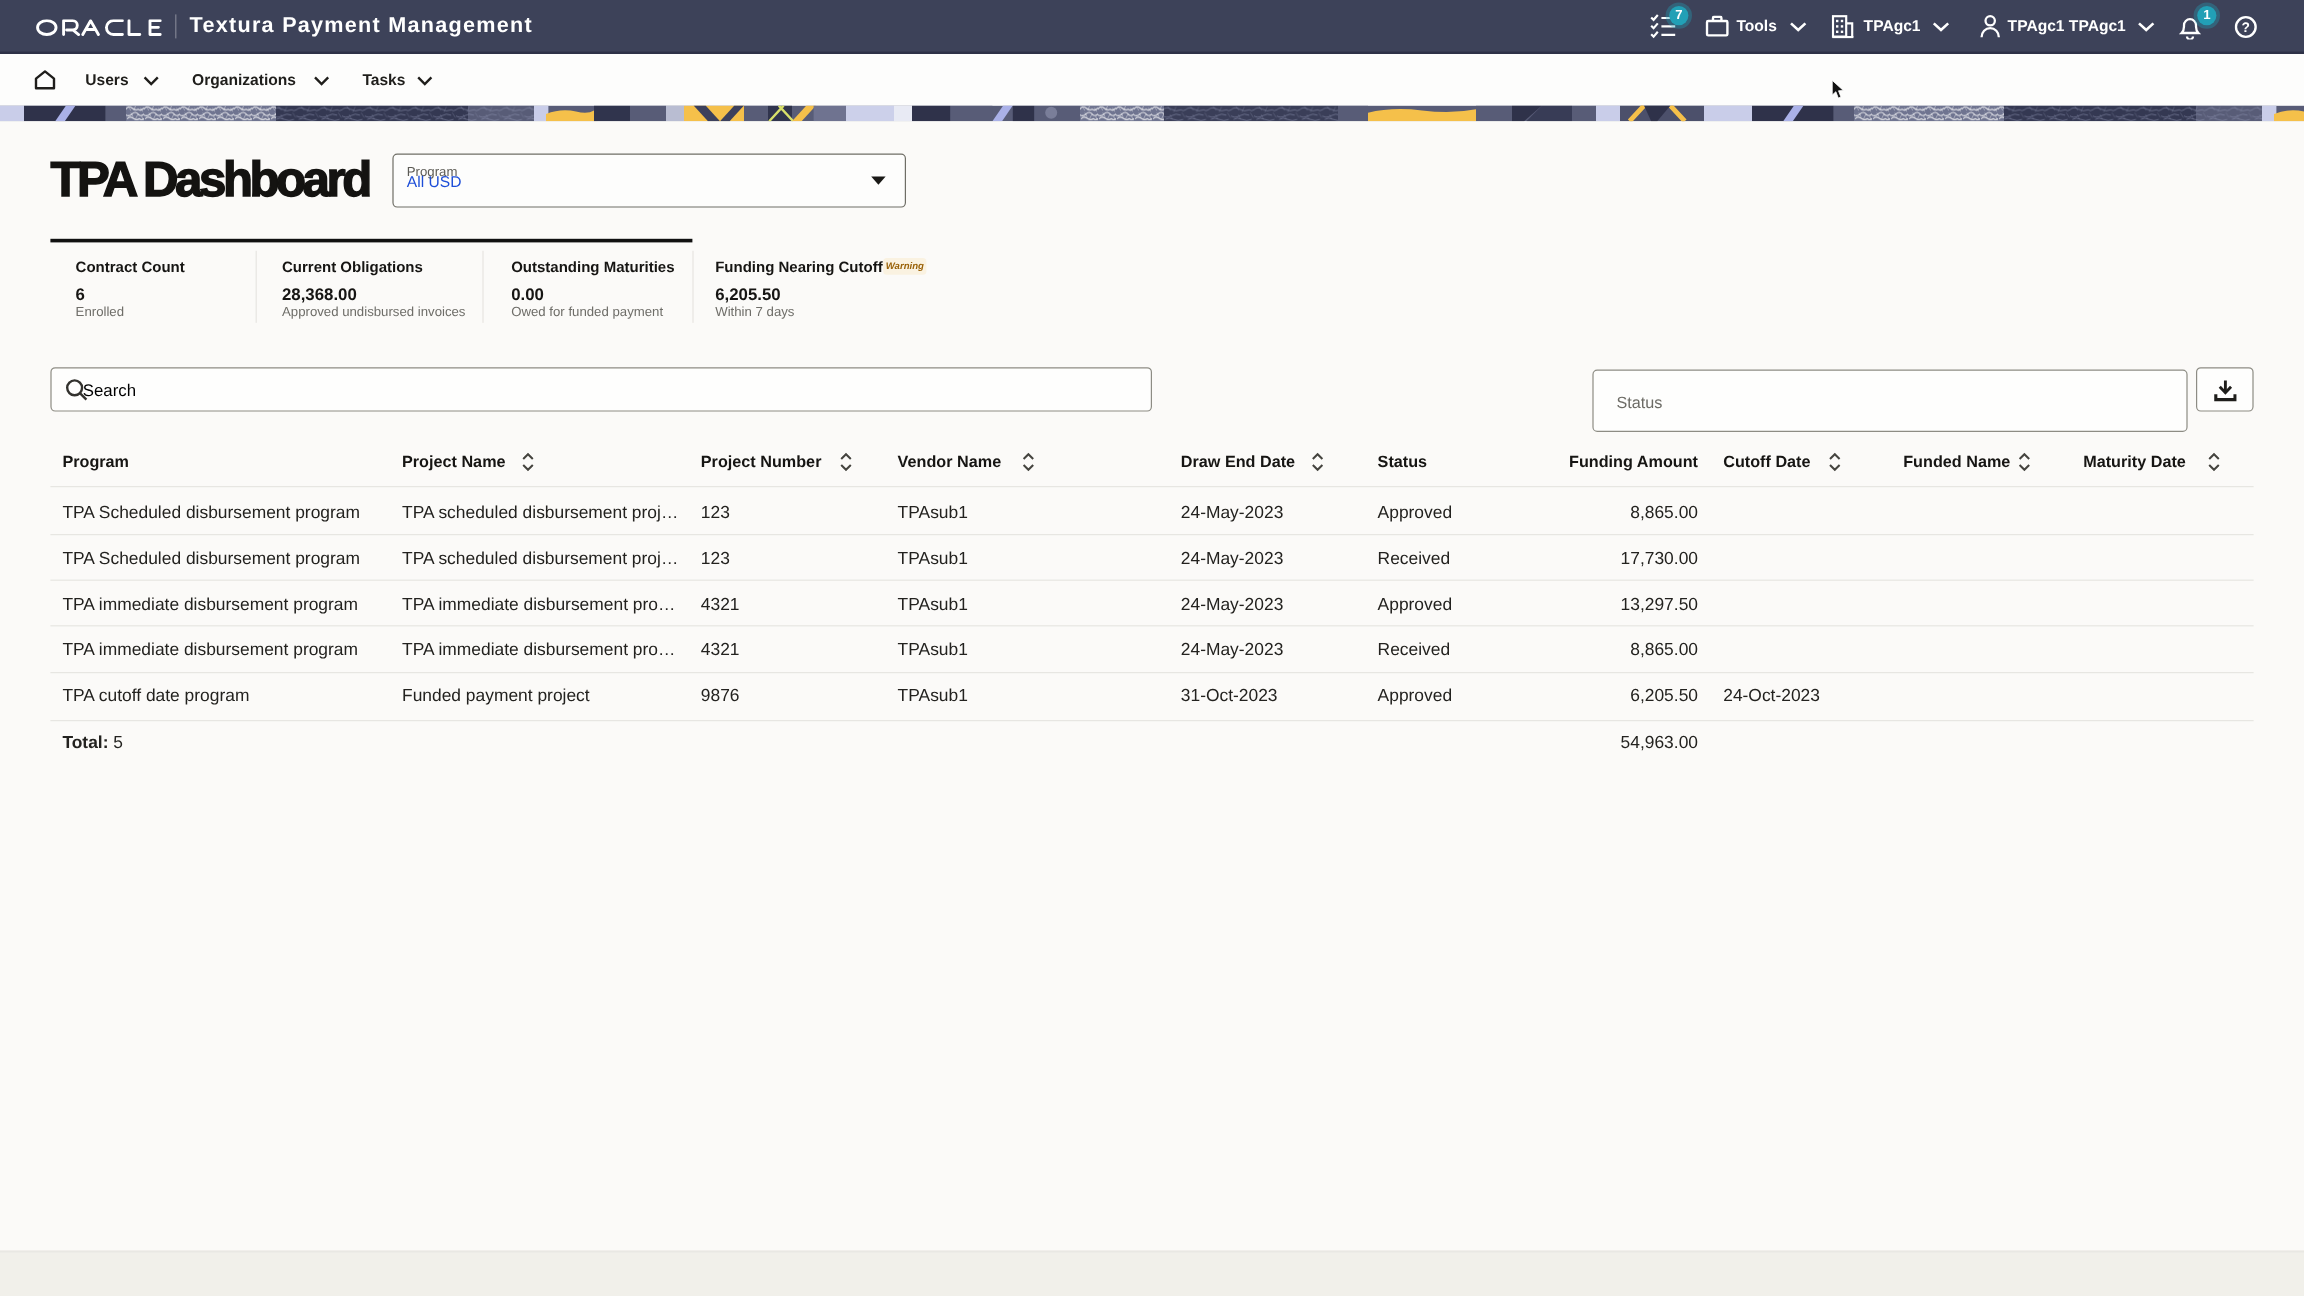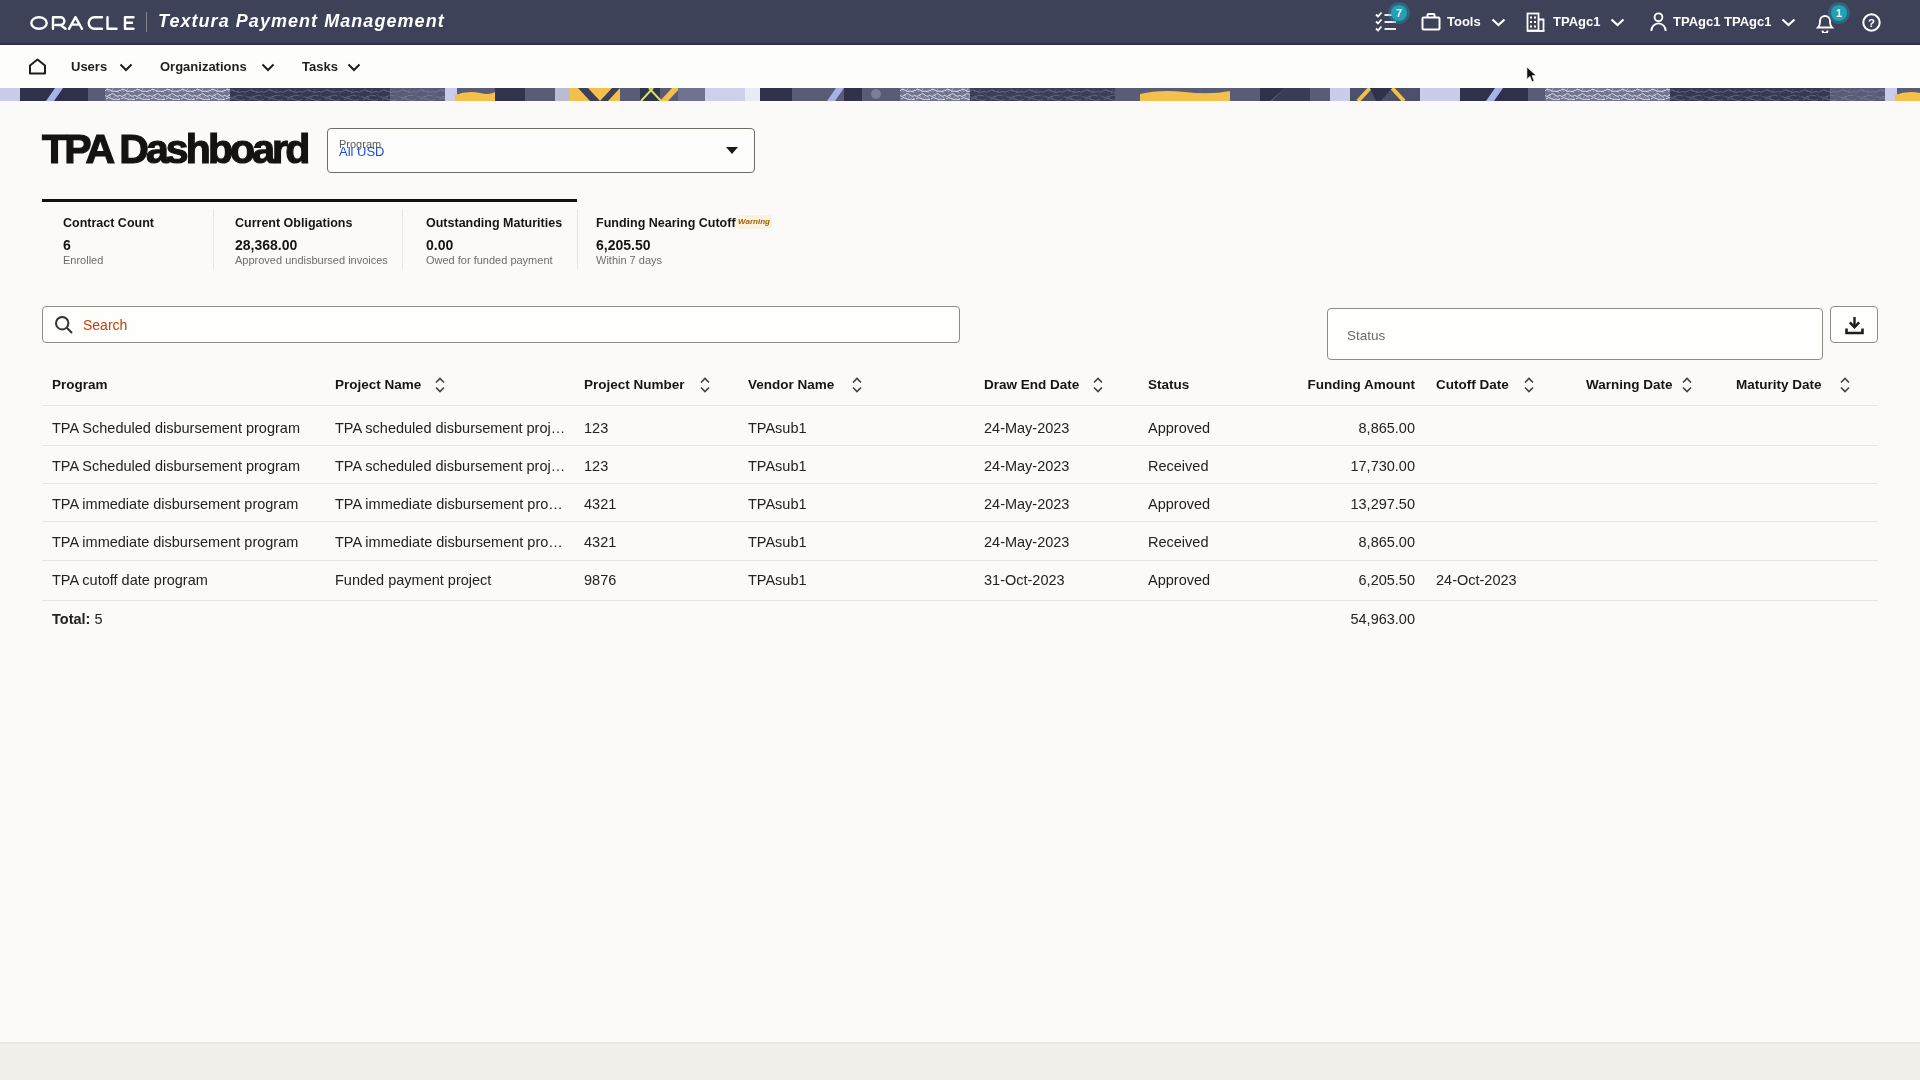--- a/index.html
+++ b/index.html
@@ -2,21 +2,21 @@
 <html><head>
 <meta charset="utf-8">
 <style>
   * { margin:0; padding:0; box-sizing:border-box; }
   html,body { width:1920px; height:1080px; overflow:hidden; }
   body { font-family:"Liberation Sans", sans-serif; background:#fbfaf8; position:relative; }
   .abs { position:absolute; }
 
   
   .topbar { position:absolute; left:0; top:0; width:1920px; height:45px; background:#3d4259; border-bottom:2px solid #2e3147; }
-  .brand { position:absolute; left:158px; top:0; height:43px; line-height:43px; color:#fff; font-size:18px; font-weight:bold; letter-spacing:1.05px;font-style:italic; }
+  .brand { position:absolute; left:158px; top:0; height:43px; line-height:43px; color:#fff; font-size:18px; font-weight:bold; letter-spacing:1.05px; }
   .brand .pm { font-weight:600; }
   .brandsep { position:absolute; left:146px; top:12px; width:1px; height:20px; background:rgba(255,255,255,0.35); }
   .topicon { position:absolute; top:0; height:43px; display:flex; align-items:center; color:#fff; }
   .toplabel { color:#fff; font-size:13px; font-weight:bold; }
   .badge { position:absolute; width:16px; height:16px; border-radius:50%; background:#22a0b6; color:#fff; font-size:11px; font-weight:bold; text-align:center; line-height:16px; }
 
   
   .navbar { position:absolute; left:0; top:45px; width:1920px; height:53px; background:#fdfdfc; }
   .navlink { position:absolute; top:0; height:43px; line-height:43px; font-size:13px; font-weight:bold; color:#1f1e1b; }
 
@@ -36,21 +36,21 @@
   
   .stat { position:absolute; top:214px; }
   .stat .t { font-size:12.5px; color:#161513; line-height:18px;font-weight:bold; }
   .stat .v { font-size:14px; font-weight:bold; color:#161513; line-height:18px; margin-top:3.5px; }
   .stat .s { font-size:11px; color:#6e6d68; line-height:14px; margin-top:-0.5px; }
   .statdiv { position:absolute; top:209px; width:1px; height:60px; background:#e6e5e1; }
   .warnbadge { position:absolute; left:736px; top:215px; width:36px; height:14px; background:#faf2e1; border-radius:3px; color:#9a6209; font-size:8px; font-weight:bold; font-style:italic; text-align:center; line-height:14px; }
 
   
   .searchbox { position:absolute; left:42px; top:306px; width:918px; height:37px; border:1px solid #8d8c84; border-radius:4px; background:#fefefd; }
-  .searchbox .ph { position:absolute; left:40px; top:10px; font-size:14px; color:#c2410c; }
+  .searchbox .ph { position:absolute; left:26px; top:10px; font-size:14px; color:#000000; }
   .statusbox { position:absolute; left:1327px; top:308px; width:496px; height:52px; border:1px solid #8d8c84; border-radius:4px; background:#fefefd; }
   .statusbox .ph { position:absolute; left:19px; top:19px; font-size:13.5px; color:#6c6b65; }
   .dlbtn { position:absolute; left:1830px; top:306px; width:48px; height:37px; border:1px solid #8d8c84; border-radius:4px; background:#fefefd; }
 
   
   .th { position:absolute; font-size:13.5px; font-weight:bold; color:#161513; height:20px; line-height:20px; }
   .td { position:absolute; font-size:14.5px; color:#23221f; height:20px; line-height:20px; }
   .num { text-align:right; }
   .hline { position:absolute; left:42px; width:1836px; height:1px; background:#e7e6e2; }
   .sorticon { position:absolute; width:12px; height:16px; }
@@ -322,21 +322,21 @@
 </svg>
 
 <div class="th" style="left:52px;top:375px">Program</div>
 <div class="th" style="left:335px;top:375px">Project Name</div>
 <div class="th" style="left:584px;top:375px">Project Number</div>
 <div class="th" style="left:748px;top:375px">Vendor Name</div>
 <div class="th" style="left:984px;top:375px">Draw End Date</div>
 <div class="th" style="left:1148px;top:375px">Status</div>
 <div class="th num" style="left:1265px;top:375px;width:150px">Funding Amount</div>
 <div class="th" style="left:1436px;top:375px">Cutoff Date</div>
-<div class="th" style="left:1586px;top:375px">Warning Date</div>
+<div class="th" style="left:1586px;top:375px">Funded Name</div>
 <div class="th" style="left:1736px;top:375px">Maturity Date</div>
 
 <div class="hline" style="top:405px"></div>
 <div class="hline" style="top:445px"></div>
 <div class="hline" style="top:483px"></div>
 <div class="hline" style="top:521px"></div>
 <div class="hline" style="top:560px"></div>
 <div class="hline" style="top:600px"></div>
 
 <div class="td" style="left:52px;top:418px">TPA Scheduled disbursement program</div>

